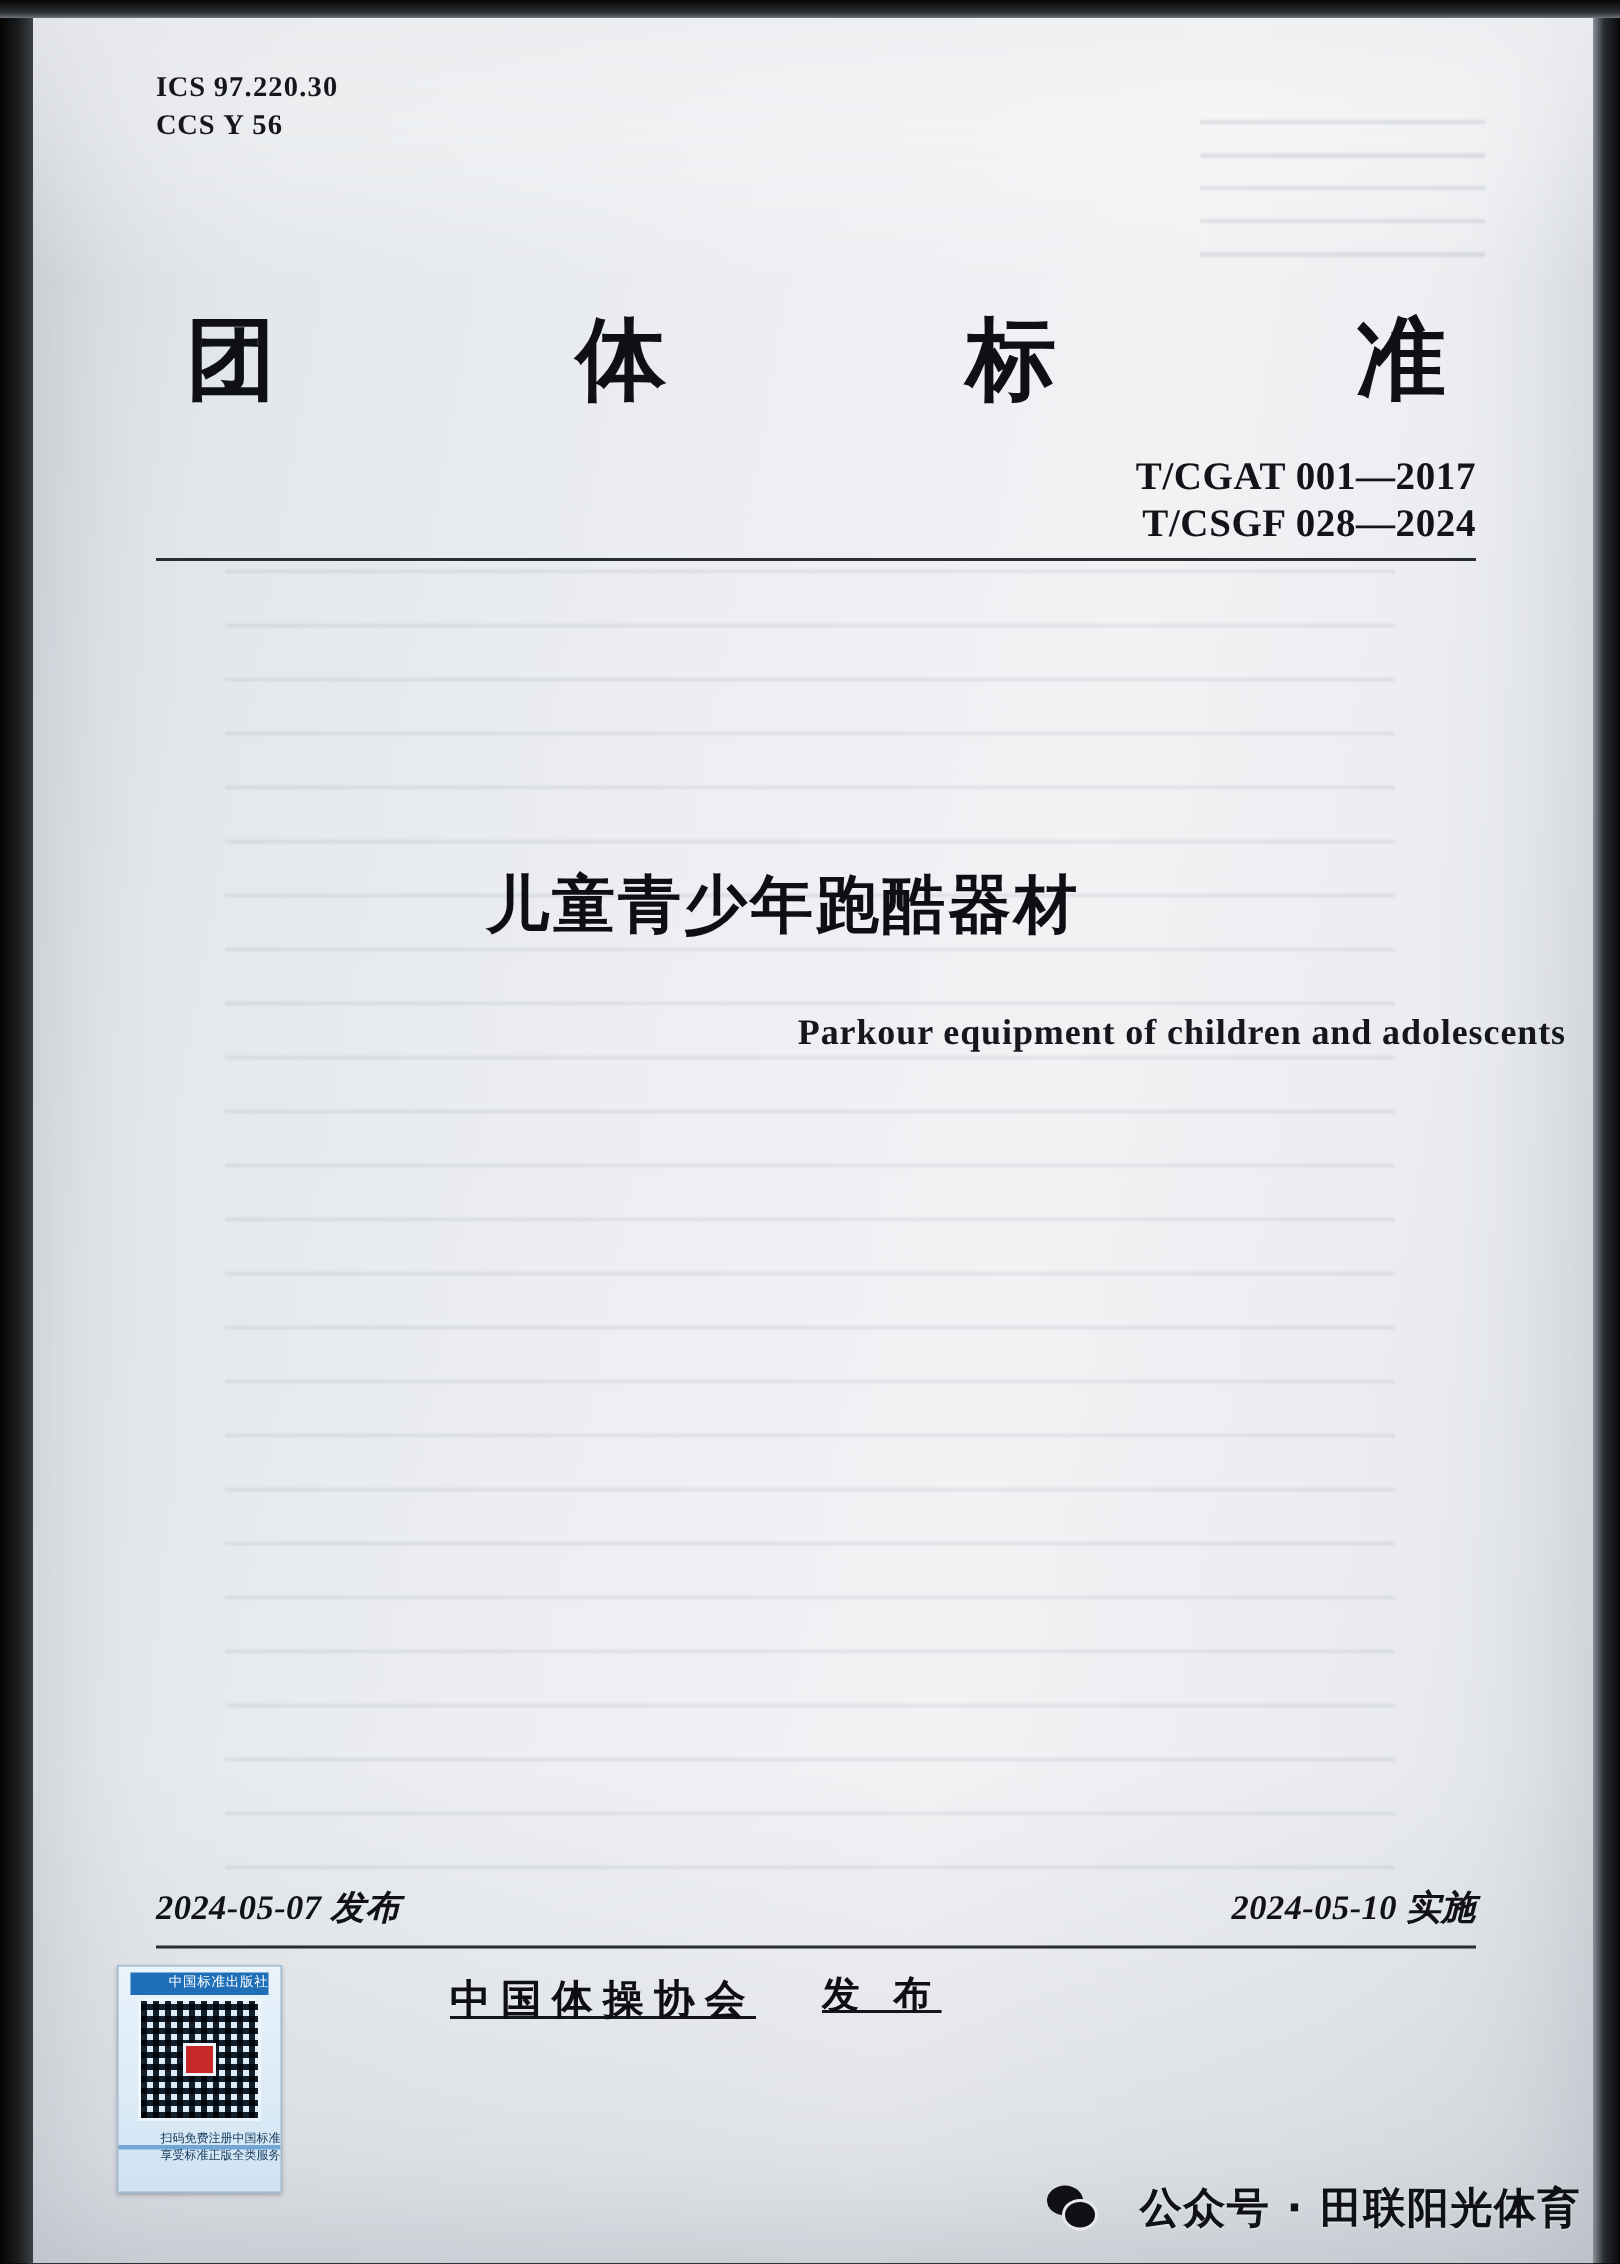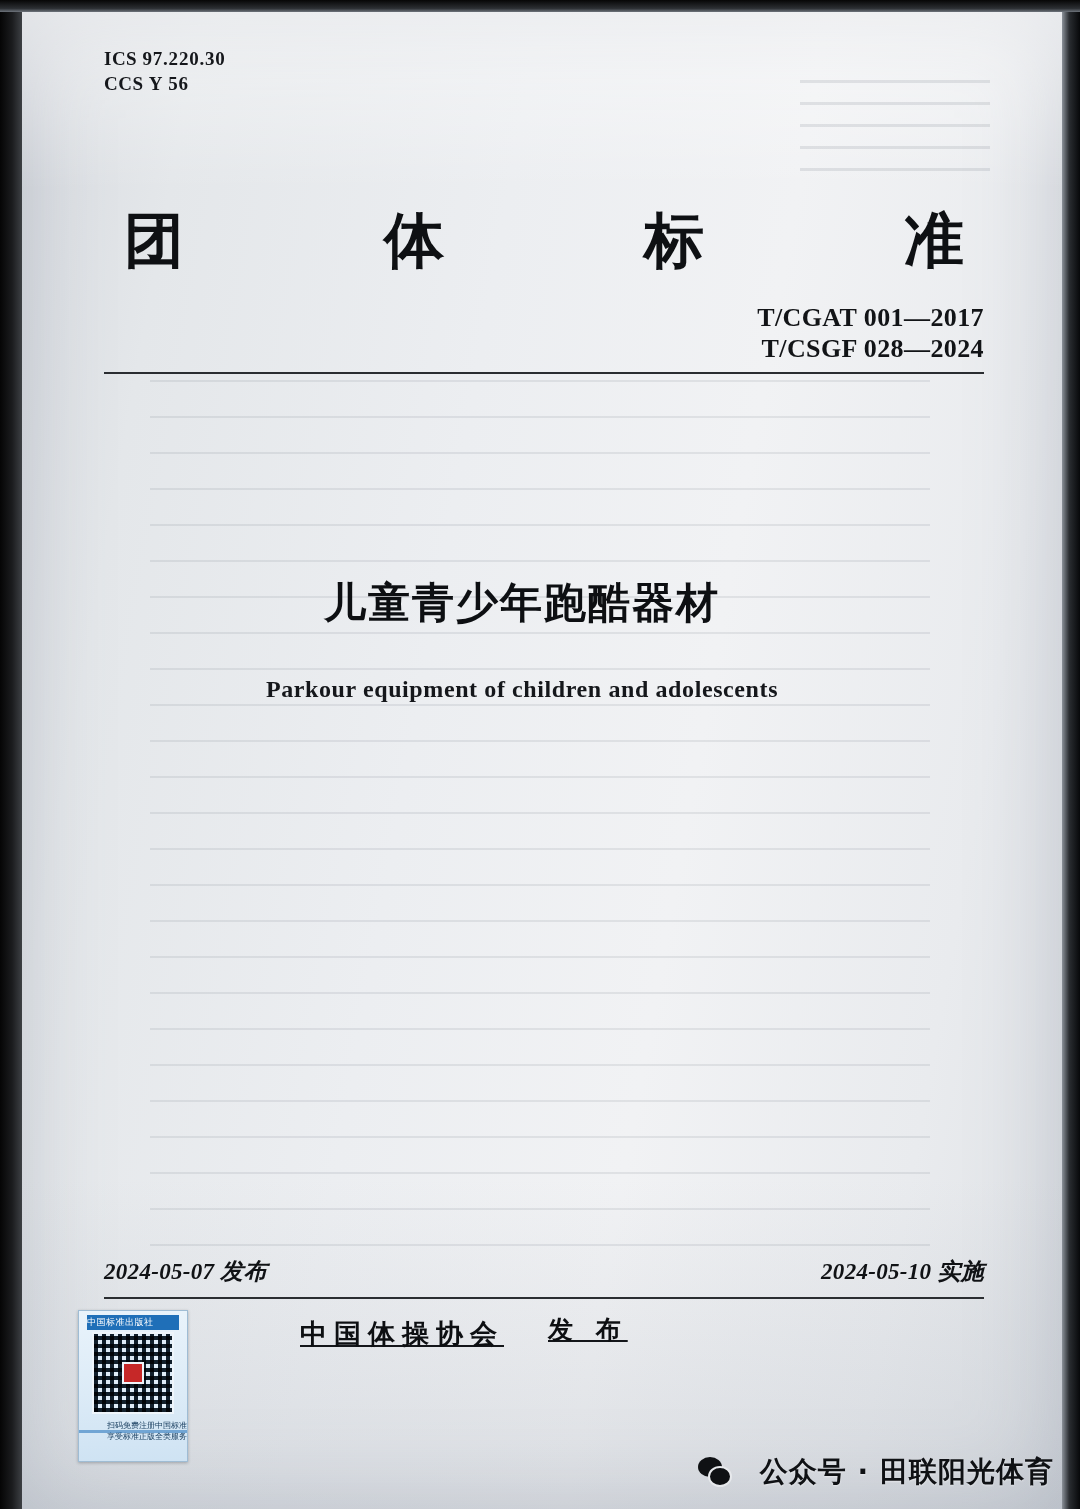--- a/index.html
+++ b/index.html
@@ -161,21 +161,21 @@
     font-weight: bold;
     font-size: 42px;
     letter-spacing: 2px;
     color: #0d0f12;
   }
   .title-en {
     position: absolute;
     left: 0;
     top: 676px;
     width: 1044px;
-    text-align: center;
+    text-align: right;
     font-family: "Liberation Serif", serif;
     font-weight: bold;
     font-size: 24px;
     letter-spacing: 0.6px;
     color: #15171b;
   }
 
   .dates {
     position: absolute;
     left: 104px;
@@ -241,21 +241,21 @@
     overflow: hidden;
   }
   .sticker .s-head {
     margin: 4px auto 0;
     width: 92px;
     height: 15px;
     background: #1f6fb8;
     color: #fff;
     font-size: 9px;
     line-height: 15px;
-    text-align: left;
+    text-align: right;
     letter-spacing: 0.5px;
     font-family: "DejaVu Sans", sans-serif;
   }
   .sticker .s-qr {
     margin: 2px auto 0;
     width: 78px;
     height: 78px;
     background:
       repeating-linear-gradient(90deg, #12202c 0 4px, #eef5fb 4px 8px),
       repeating-linear-gradient(0deg, #12202c 0 4px, #eef5fb 4px 8px);

